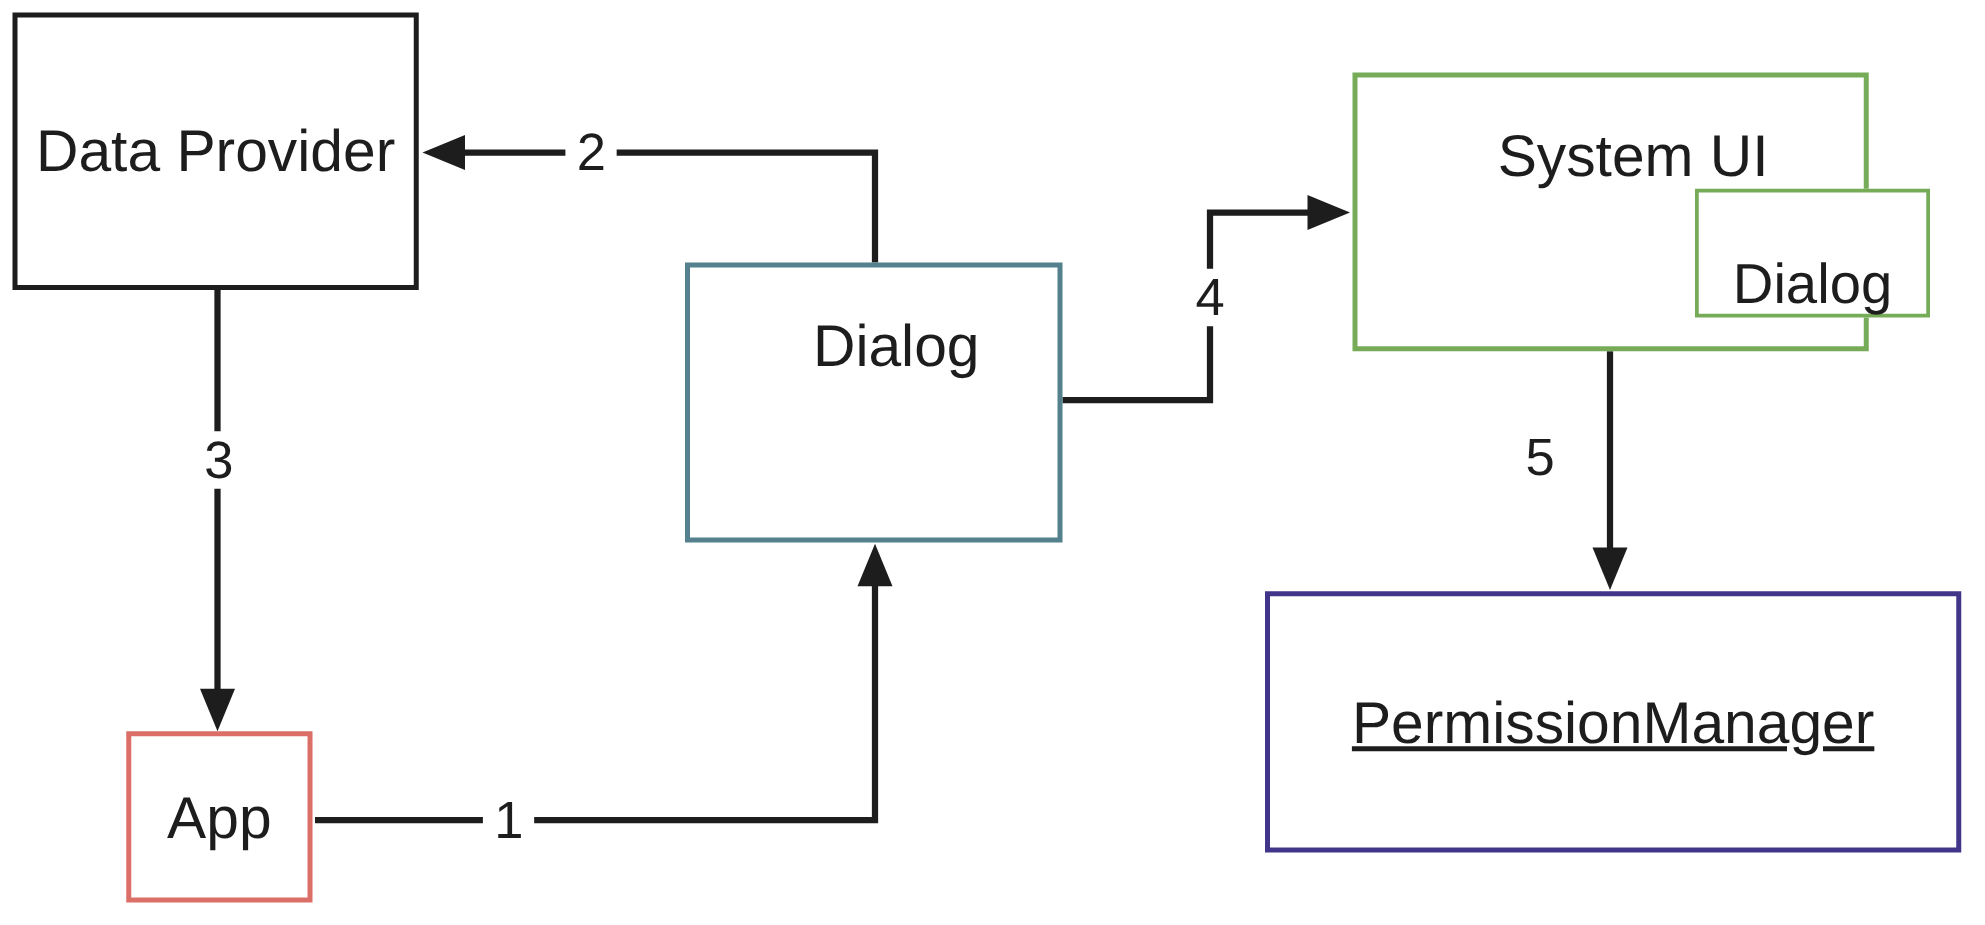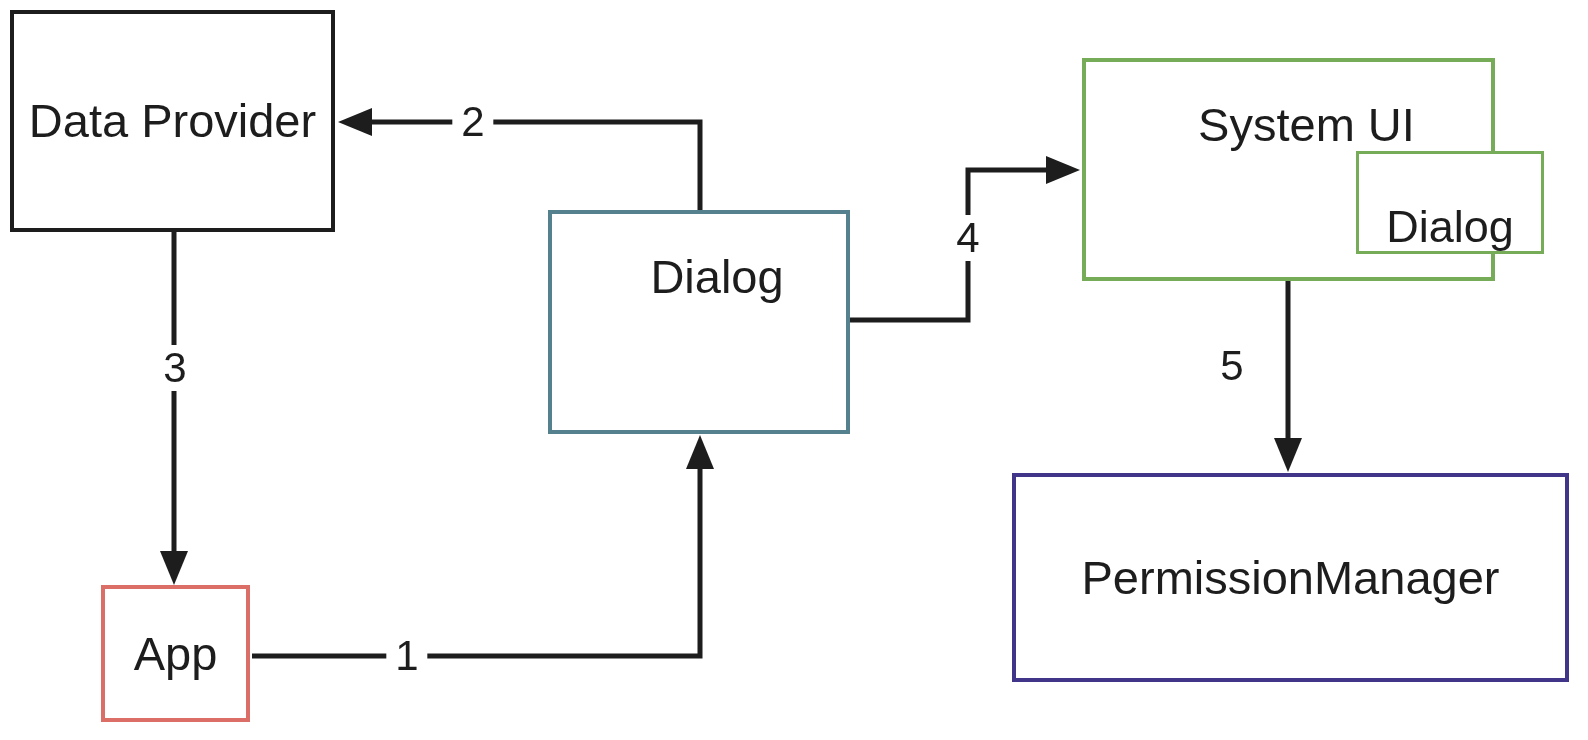--- a/index.html
+++ b/index.html
@@ -34,21 +34,21 @@
   .title-top {
     text-align: center;
     margin-top: 37px;
     padding-left: 36px;
   }
   .inner-label { font-size: 45px; }
   .b-black  { border: 4px solid var(--boxBlack, #1d1d1d); }
   .b-teal   { border: 4px solid var(--boxTeal, #55808e); }
   .b-green  { border: 4px solid var(--boxGreen, #76ab58); }
   .b-green-thin { border: 3px solid var(--boxGreen, #76ab58); }
-  .b-purple { border: 4px solid var(--boxPurple, #413589); }
+  .b-purple { border: 4px solid var(--boxPurple, #413589); text-decoration: underline; }
   .b-red    { border: 4px solid var(--boxRed, #db6f67); }
 
   #arrow-layer {
     position: absolute;
     left: 0; top: 0;
     width: 1588px; height: 740px;
   }
   .stroke {
     stroke: var(--line, #1d1d1d);
     stroke-width: 5;

